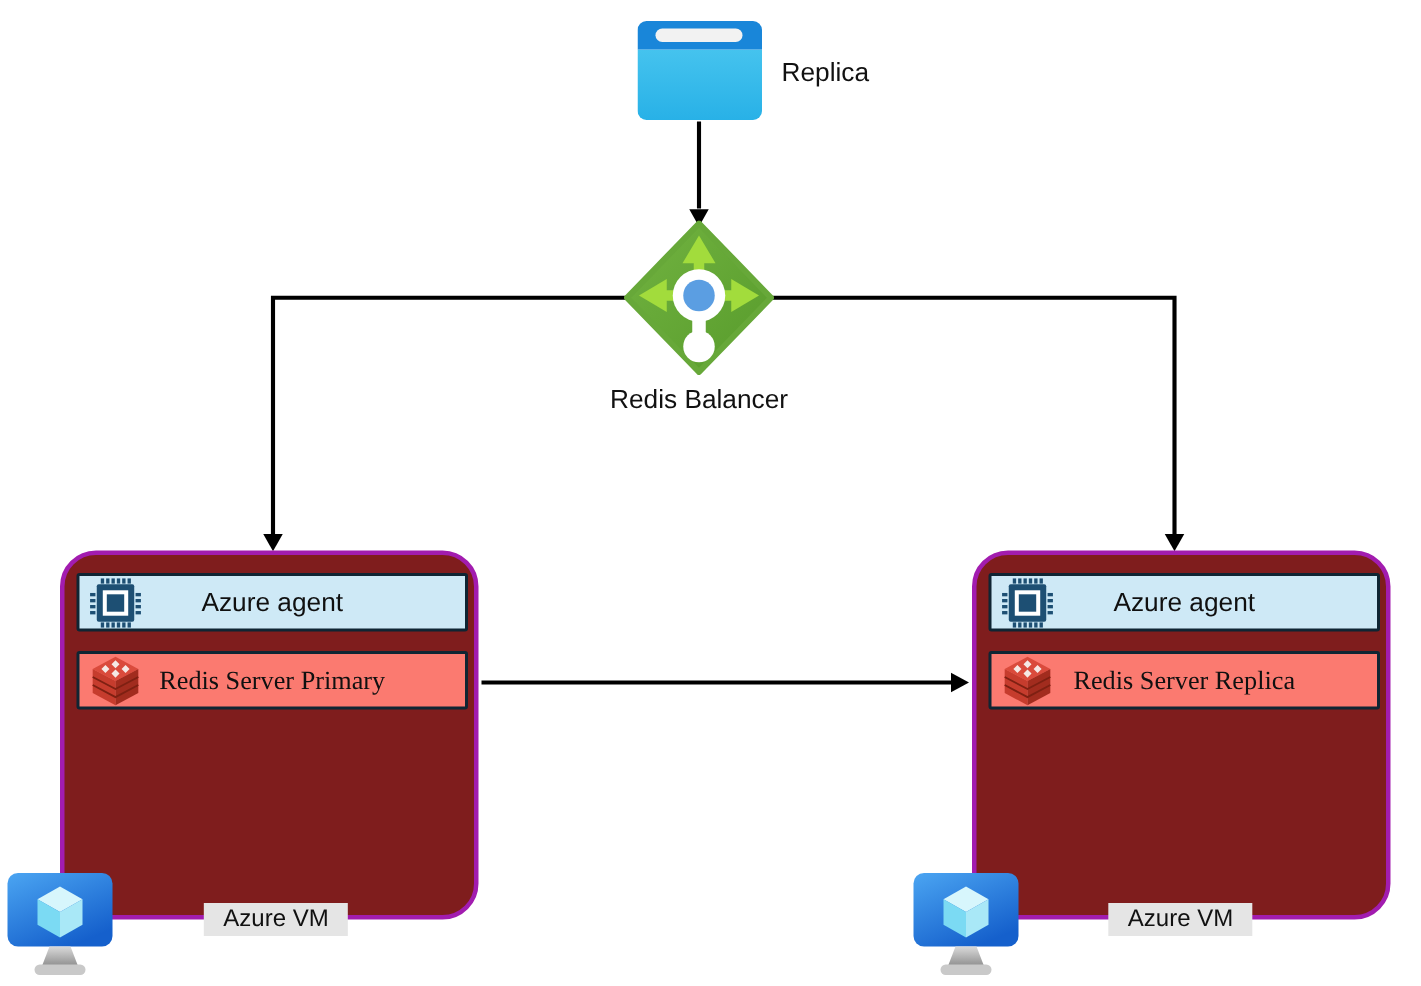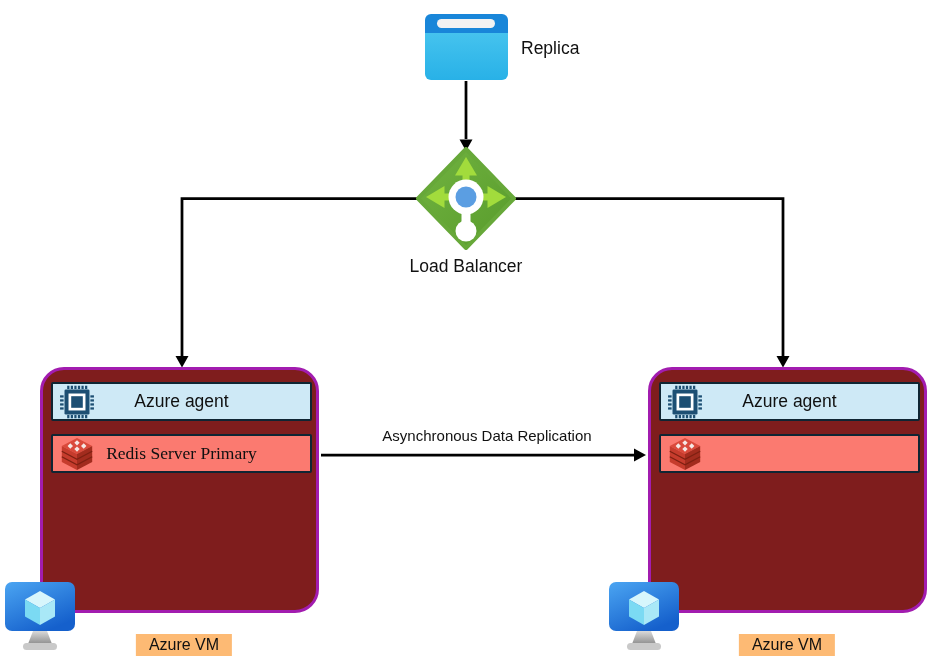--- a/index.html
+++ b/index.html
@@ -47,22 +47,22 @@
     display:flex;align-items:center;justify-content:center;
   }
   .bar-agent{top:12px;background:#CEE9F6;}
   .bar-redis{top:64px;background:#FB7A70;font-family:Liberation Serif, serif;}
   .bar-text{font-size:17.5px;color:#101010;}
   .bar-icon{position:absolute;left:6px;top:50%;transform:translateY(-50%);}
 
   
   .vm-label{
     position:absolute;top:602px;height:22px;line-height:22px;
-    transform:translateX(-50%);background:#fdba74;padding:0 13px;
-    font-size:16px;z-index:4;margin-top:32px;
+    transform:translateX(-50%);background:#e5e5e5;padding:0 13px;
+    font-size:16px;z-index:4;
   }
   .vm-label.left{left:184px;}
   .vm-label.right{left:787px;}
 
   
   .vm-icon{z-index:4;top:582px;width:72px;height:70px;}
   .vm-icon.left{left:4px;}
   .vm-icon.right{left:608px;}
 </style>
 </head>
@@ -105,23 +105,22 @@
       <polygon points="50,10 61,28.5 39,28.5"></polygon>
       <rect x="24" y="46.5" width="52" height="7"></rect>
       <polygon points="10,50 28.5,39 28.5,61"></polygon>
       <polygon points="90,50 71.5,39 71.5,61"></polygon>
     </g>
     <rect x="45.5" y="50" width="9" height="33" fill="#fff"></rect>
     <circle cx="50" cy="84" r="10.5" fill="#fff"></circle>
     <circle cx="50" cy="50" r="17.5" fill="#fff"></circle>
     <circle cx="50" cy="50" r="10.5" fill="#5B9EE2"></circle>
   </svg>
-  <div class="lbl lb-label">Load Balancer</div>
-
-  <div class="lbl repl-label">Asynchronous Data Replication</div>
+  <div class="lbl lb-label">Redis Balancer</div>
+
 
   <div class="vm-box left">
     <div class="bar bar-agent">
       <svg class="bar-icon" width="36" height="33" viewBox="0 0 40 37">
         <g fill="#1D4F73">
           <rect x="9" y="0" width="2.5" height="4"></rect>
             <rect x="13" y="0" width="2.5" height="4"></rect>
             <rect x="17" y="0" width="2.5" height="4"></rect>
             <rect x="21" y="0" width="2.5" height="4"></rect>
             <rect x="25" y="0" width="2.5" height="4"></rect>
@@ -224,20 +223,21 @@
           <path d="M3,16 L20,25 L37,16"></path>
           <path d="M3,22 L20,31 L37,22"></path>
         </g>
         <g fill="#F5E9E5">
           <polygon points="20,3.5 23,6.5 20,9.5 17,6.5"></polygon>
           <polygon points="12.5,7 15.5,10 12.5,13 9.5,10"></polygon>
           <polygon points="27.5,7 30.5,10 27.5,13 24.5,10"></polygon>
           <polygon points="20,10.5 23,13.5 20,16.5 17,13.5"></polygon>
         </g>
       </svg>
+      <span class="bar-text">Redis Server Replica</span>
     </div>
   </div>
   <div class="vm-label right">Azure VM</div>
   <svg class="abs vm-icon right" width="72" height="70" viewBox="0 0 72 70">
     <rect x="1" y="0" width="70" height="49" rx="7" fill="url(#scr)"></rect>
     <polygon points="36,9 51,17.5 36,26 21,17.5" fill="#D7F6FC"></polygon>
     <polygon points="21,17.5 36,26 36,43 21,34.5" fill="#7BDAF3"></polygon>
     <polygon points="51,17.5 36,26 36,43 51,34.5" fill="#A9E8F7"></polygon>
     <polygon points="29,49 43,49 48,62 24,62" fill="url(#stnd)"></polygon>
     <rect x="19" y="61" width="34" height="7" rx="3.5" fill="#C9C9C9"></rect>

